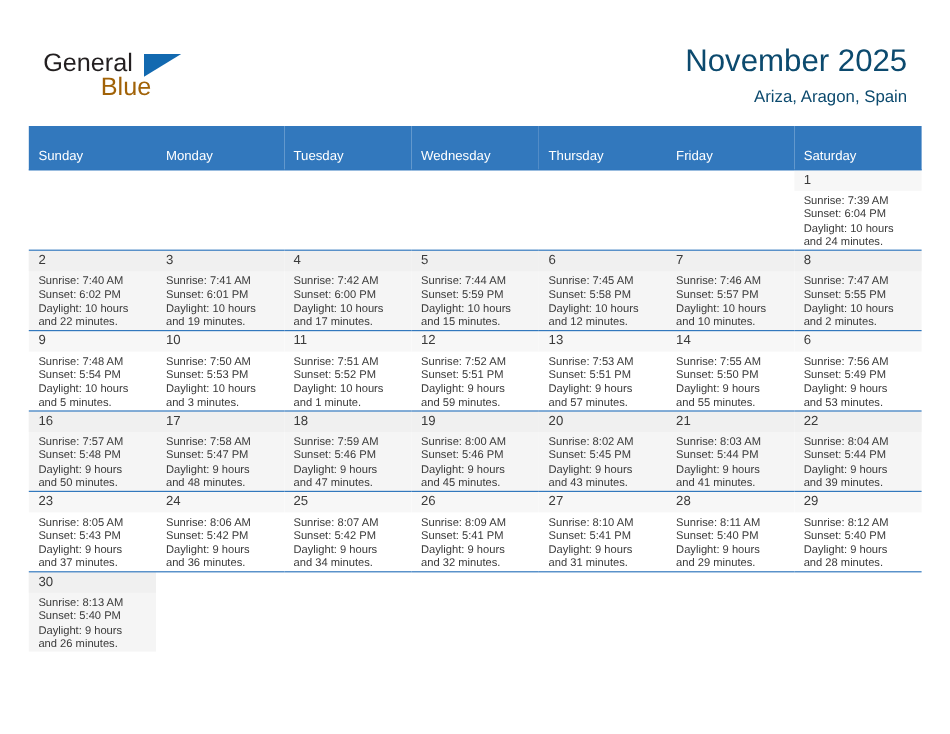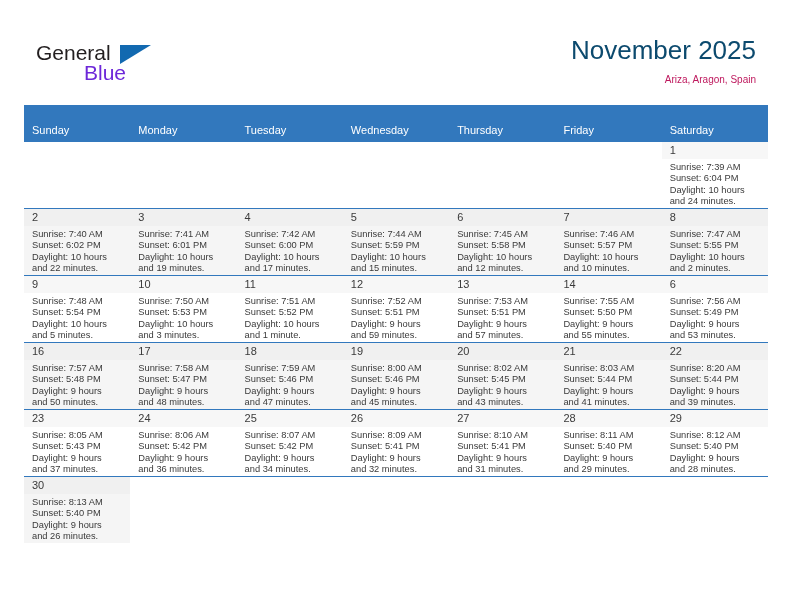--- a/index.html
+++ b/index.html
@@ -54,40 +54,40 @@
     width: 0;
     height: 0;
     border-left: 31px solid #1269b0;
     border-bottom: 19px solid transparent;
   }
   .logo-blue {
     position: absolute;
     left: 48px;
     top: 20px;
     font-size: 21px;
-    color: #6d28d9;
+    color: #a16207;
     font-family: "Liberation Sans", sans-serif;
     line-height: 22px;
   }
   .title-block {
     position: absolute;
     right: 36px;
     top: 34px;
     text-align: right;
   }
   .cal-title {
     font-size: 26px;
     font-weight: normal;
     color: #0c4a6e;
     line-height: 32px;
     white-space: nowrap;
   }
   .cal-subtitle {
-    font-size: 10px;
-    color: #be185d;
+    font-size: 14px;
+    color: #0c4a6e;
     line-height: 20px;
     margin-top: 4px;
     white-space: nowrap;
   }
 
   
   .cal {
     position: absolute;
     left: 24px;
     top: 105px;
@@ -372,21 +372,21 @@
             <div class="cell-body">
               <div>Sunrise: 8:03 AM</div>
               <div>Sunset: 5:44 PM</div>
               <div>Daylight: 9 hours</div>
               <div>and 41 minutes.</div>
             </div>
           </td>
           <td>
             <div class="daynum-bar">22</div>
             <div class="cell-body">
-              <div>Sunrise: 8:20 AM</div>
+              <div>Sunrise: 8:04 AM</div>
               <div>Sunset: 5:44 PM</div>
               <div>Daylight: 9 hours</div>
               <div>and 39 minutes.</div>
             </div>
           </td>
         </tr>
         <tr class="white">
           <td>
             <div class="daynum-bar">23</div>
             <div class="cell-body">

